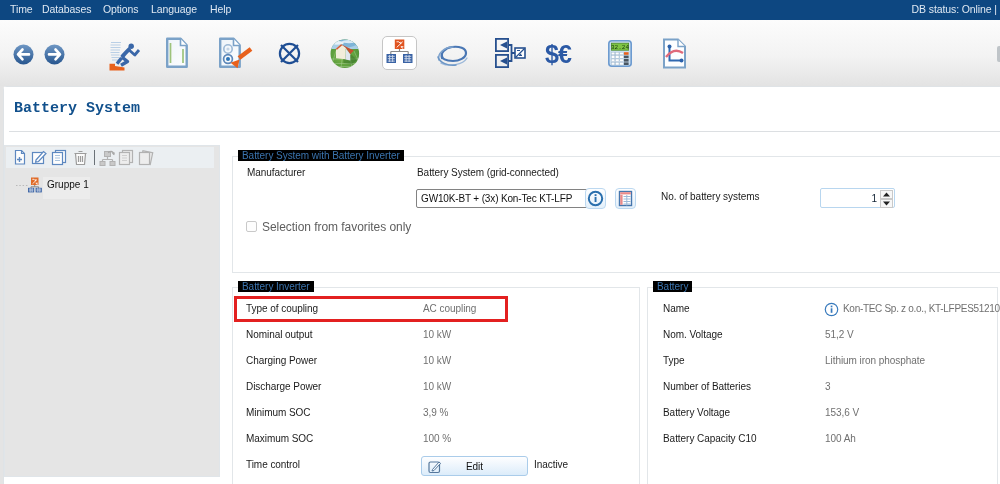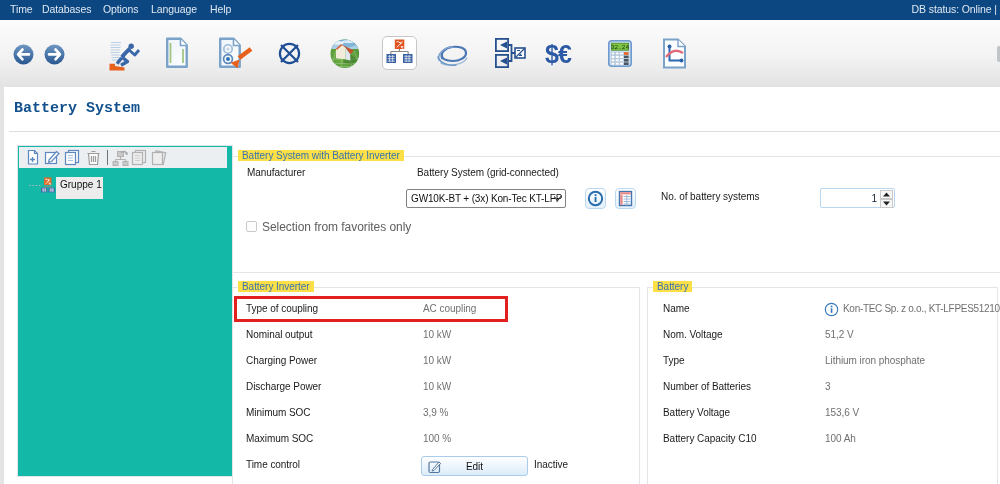--- a/index.html
+++ b/index.html
@@ -15,29 +15,29 @@
 
 
 .content { position:absolute; left:3px; top:86px; width:997px; height:398px; background:#ffffff; border-top-left-radius:4px; overflow:hidden; }
 .edgeT { position:absolute; left:0; top:0; width:997px; height:1px; background:#dfe3e6; border-top-left-radius:4px; }
 .edgeL { position:absolute; left:0; top:0; width:1px; height:398px; background:#dfe3e6; }
 
 h1 { position:absolute; left:11px; top:14px; font-size:15px; color:#11508c; letter-spacing:0px;font-family:Liberation Mono, monospace; }
 .hline { position:absolute; left:6px; top:45px; width:991px; height:1px; background:#dcdfe2; }
 
 
-.treepanel { position:absolute; left:14px; top:59px; width:216px; height:332px; border:1px solid #e0e5e9; background:#14b8a6; }
+.treepanel { position:absolute; left:1px; top:59px; width:216px; height:332px; border:1px solid #e0e5e9; background:#e5e5e5; }
 .treebar { position:absolute; left:1px; top:1px; width:208px; height:21px; background:#ebeff2; }
 .treebar svg { position:absolute; top:2px; }
 .treesel { position:absolute; left:38px; top:31px; width:47px; height:22px; background:#ececec; }
 .gruppe { position:absolute; left:42px; top:33px; font-size:10px; color:#111; }
 
 
 .fs { position:absolute; border:1px solid #e2e6e9; }
-.fs .legend { position:absolute; top:-7px; left:5px; background:#fde047; padding:0 4px; font-size:10px; letter-spacing:-0.05px; color:#3a73ad; white-space:nowrap; }
+.fs .legend { position:absolute; top:-7px; left:5px; background:#000000; padding:0 4px; font-size:10px; letter-spacing:-0.05px; color:#3a73ad; white-space:nowrap; }
 #fs1 { left:229px; top:70px; width:790px; height:117px; border-right:none; }
 #fs2 { left:229px; top:201px; width:408px; height:300px; border-bottom:none; }
 #fs3 { left:644px; top:201px; width:351px; height:300px; border-bottom:none; }
 
 .lbl { position:absolute; font-size:10px; letter-spacing:-0.05px; color:#1b1b1b; white-space:nowrap;text-align:right; }
 .val { position:absolute; font-size:10px; letter-spacing:-0.05px; color:#707070; white-space:nowrap; }
 
 
 .combo { position:absolute; height:19px; border-radius:2px; background:#fff; border:1px solid #828282; font-size:10px; letter-spacing:-0.15px; color:#111; line-height:17px; padding-left:4px; white-space:nowrap; overflow:hidden; }
 .combo .chev { position:absolute; right:4px; top:6px; width:7px; height:5px; }
@@ -284,21 +284,21 @@
   </div>
   <div class="fs" id="fs2">
     <div class="legend">Battery Inverter</div>
   </div>
   <div class="fs" id="fs3">
     <div class="legend">Battery</div>
   </div>
 
   <div class="lbl" style="left:244px; top:81px">Manufacturer</div>
   <div class="lbl" style="left:414px; top:81px">Battery System (grid-connected)</div>
-  <div class="combo" style="left:403px; top:103px; width:160px;">GW10K-BT + (3x) Kon-Tec KT-LFP<svg class="chev" viewBox="0 0 8 5">
+  <div class="combo" style="left:413px; top:103px; width:184px;">GW10K-BT + (3x) Kon-Tec KT-LFP<svg class="chev" viewBox="0 0 8 5">
         <path d="M0 0 L4 5 L8 0" fill="none" stroke="#444" stroke-width="1.3"></path>
       </svg></div>
 
   <div class="ibtn" style="left:582px; top:102px">
       <svg width="19" height="19" viewBox="0 0 19 19" style="position:absolute;left:0;top:0">
         <circle cx="9.5" cy="9.5" r="6.7" fill="none" stroke="#2a6fad" stroke-width="2"></circle>
         <rect x="8.6" y="8" width="1.9" height="5" fill="#2a6fad"></rect>
         <rect x="8.6" y="5.2" width="1.9" height="1.9" fill="#2a6fad"></rect>
       </svg>
     </div>

